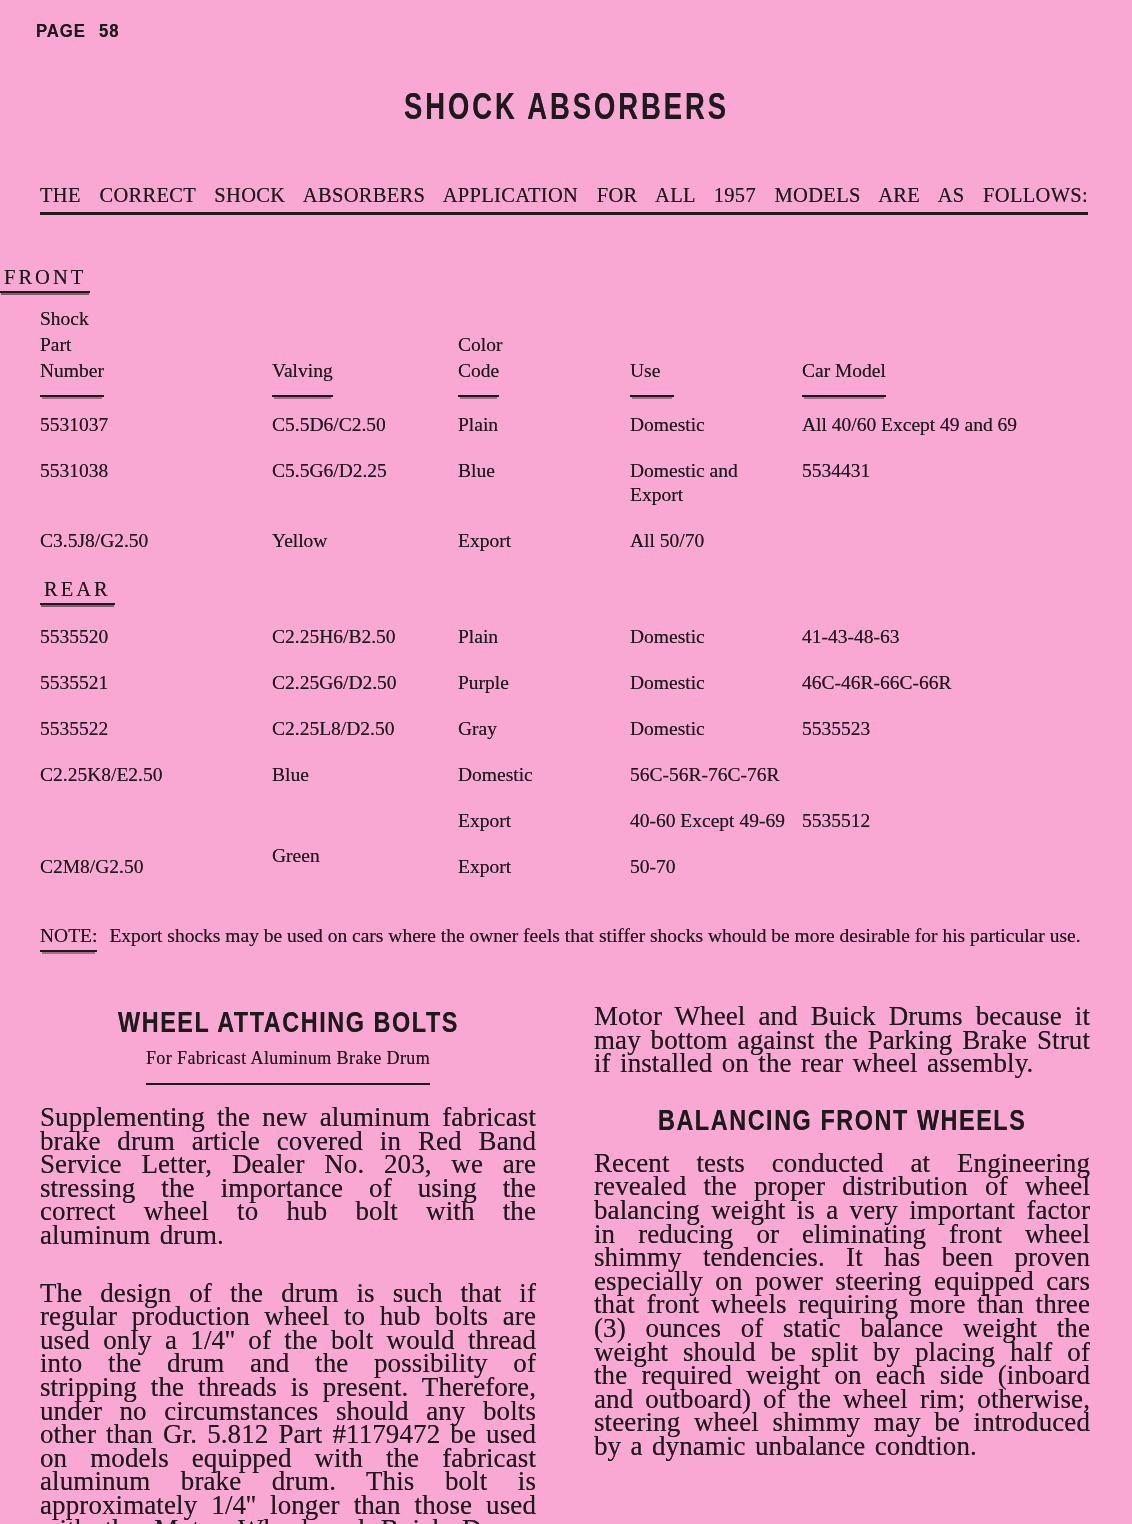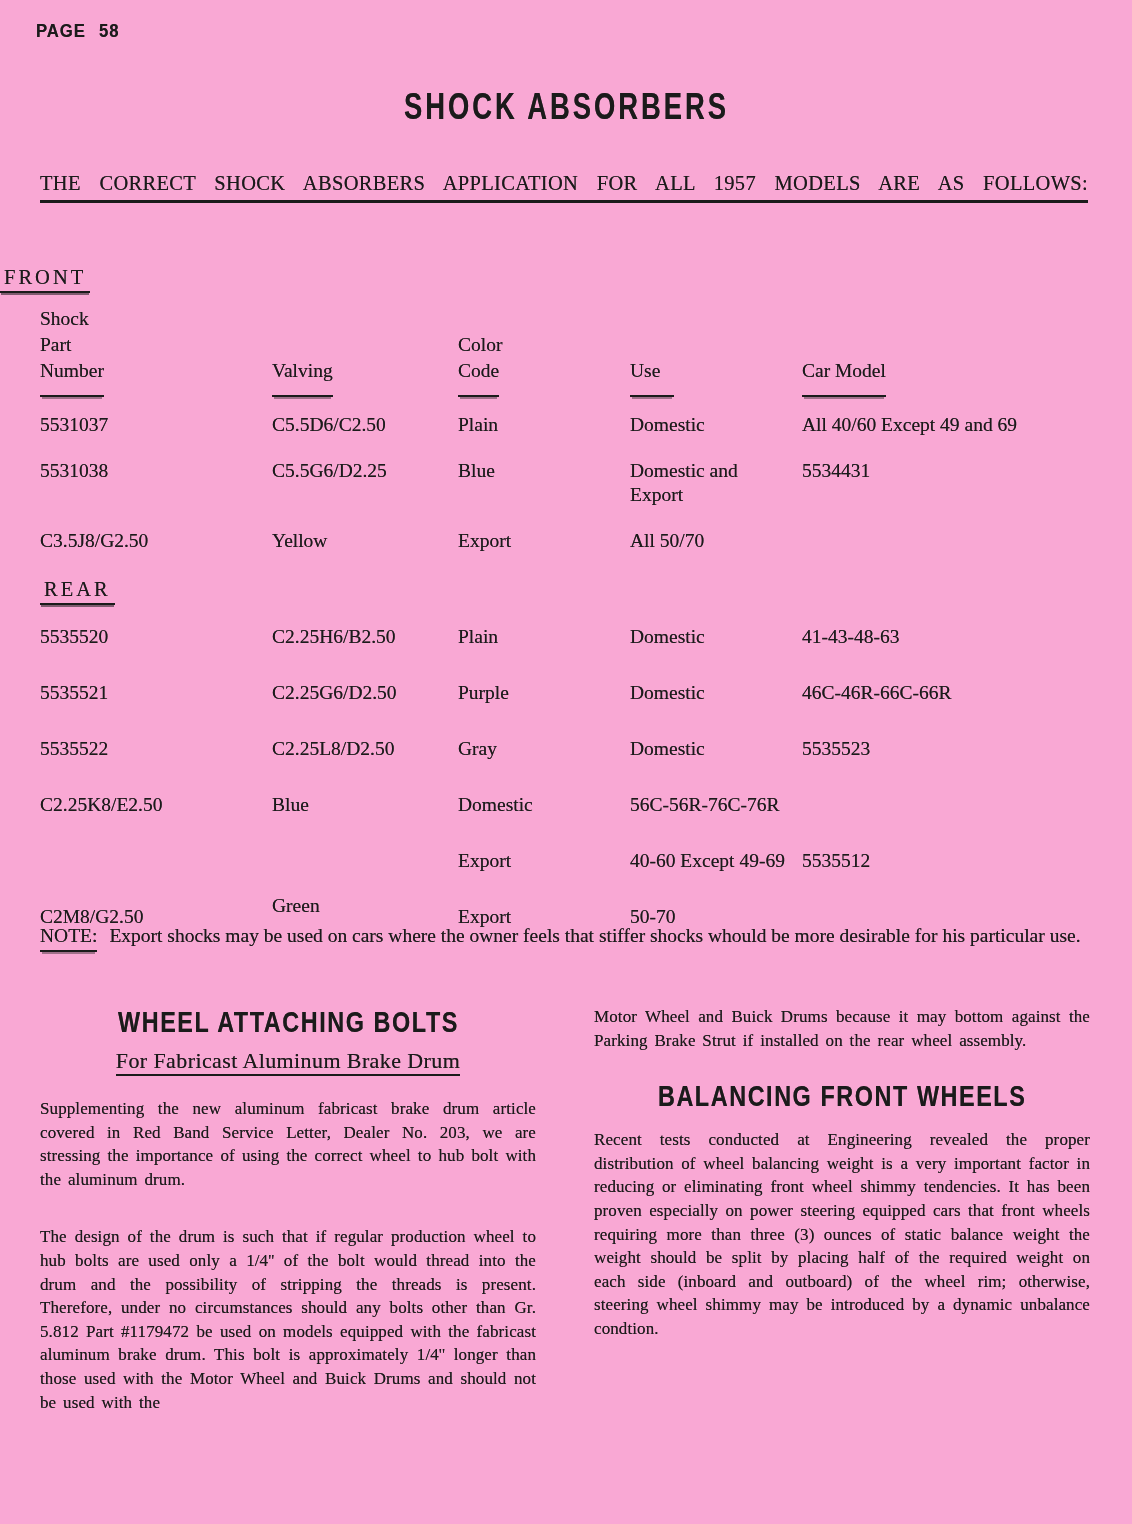--- a/index.html
+++ b/index.html
@@ -24,21 +24,21 @@
   #page-label{
     position:absolute;top:20px;left:36px;
     font-family:"Liberation Sans", sans-serif;font-weight:700;
     font-size:19px;letter-spacing:1px;word-spacing:9px;
     transform:scaleX(0.88);transform-origin:left center;
   }
   #doc-title-wrap{position:absolute;top:86px;left:0;width:100%;text-align:center;}
   #doc-title-wrap .gothic{font-size:37px;letter-spacing:4px;transform-origin:center;}
   
   #intro-line{
-    position:absolute;top:172px;left:40px;right:44px;
+    position:absolute;top:184px;left:40px;right:44px;
     font-size:20.5px;letter-spacing:0.3px;
     text-align:justify;text-align-last:justify;
     padding-bottom:5px;border-bottom:3px solid #1b1b1b;
   }
   
   .sec-label-wrap{width:100%;text-align:left;}
   .sec-label{
     display:inline-block;font-size:20.5px;letter-spacing:3px;
     padding:0 4px 2px 4px;border-bottom:2.5px solid #1b1b1b;
     box-shadow:0 3px 0 -1px rgba(27,27,27,.55);
@@ -48,44 +48,44 @@
   .tgrid{display:grid;grid-template-columns:232px 186px 172px 172px 1fr;}
   .tgrid .cell{white-space:pre-line;}
   #table-head{align-items:end;margin-bottom:16px;}
   .hstack div{line-height:26px;}
   .u{
     display:inline-block;padding-bottom:11px;border-bottom:2.5px solid #1b1b1b;
     box-shadow:0 4px 0 -2px rgba(27,27,27,.4);
   }
   .u-wide{padding-right:14px;}
   #front-rows{row-gap:22px;}
-  #rear-rows{row-gap:32px;}
+  #rear-rows{row-gap:22px;}
   #rear-label-wrap{margin-top:24px;margin-bottom:20px;}
   .raise{position:relative;top:-11px;}
   
   #note{
     position:absolute;top:903px;left:40px;right:44px;
     font-size:19.5px;line-height:26px;text-align:justify;
   }
   #note .u{padding-bottom:1px;margin-right:12px;}
   
   #articles{
     position:absolute;top:1005px;left:40px;right:42px;
     display:flex;gap:58px;
   }
   .col{flex:1 1 0;min-width:0;}
   .col h2{margin:0;text-align:center;font-size:0;}
   .col h2 .gothic{font-size:30px;letter-spacing:2px;transform:scaleX(0.78);transform-origin:center;}
   #left-subhead-wrap{text-align:center;margin-top:9px;}
   #left-subhead{
-    display:inline-block;font-size:22px;letter-spacing:0.4px;
-    padding-bottom:0;border-bottom:2.5px solid #1b1b1b;
+    display:inline-block;font-size:18px;letter-spacing:0.4px;
+    padding-bottom:14px;border-bottom:2.5px solid #1b1b1b;
   }
   .body-para{
-    margin:0;font-size:17px;line-height:23.6px;
+    margin:0;font-size:27px;line-height:23.6px;
     text-align:justify;letter-spacing:0.1px;word-spacing:2.5px;
   }
   #left-para1{margin-top:21px;}
   #left-para2{margin-top:34px;}
   #right-heading{margin-top:27px;}
   #right-para1{margin-top:15px;}
   .ink{text-shadow:0 0 .45px rgba(20,20,20,.65);}
 </style>
 </head>
 <body>

